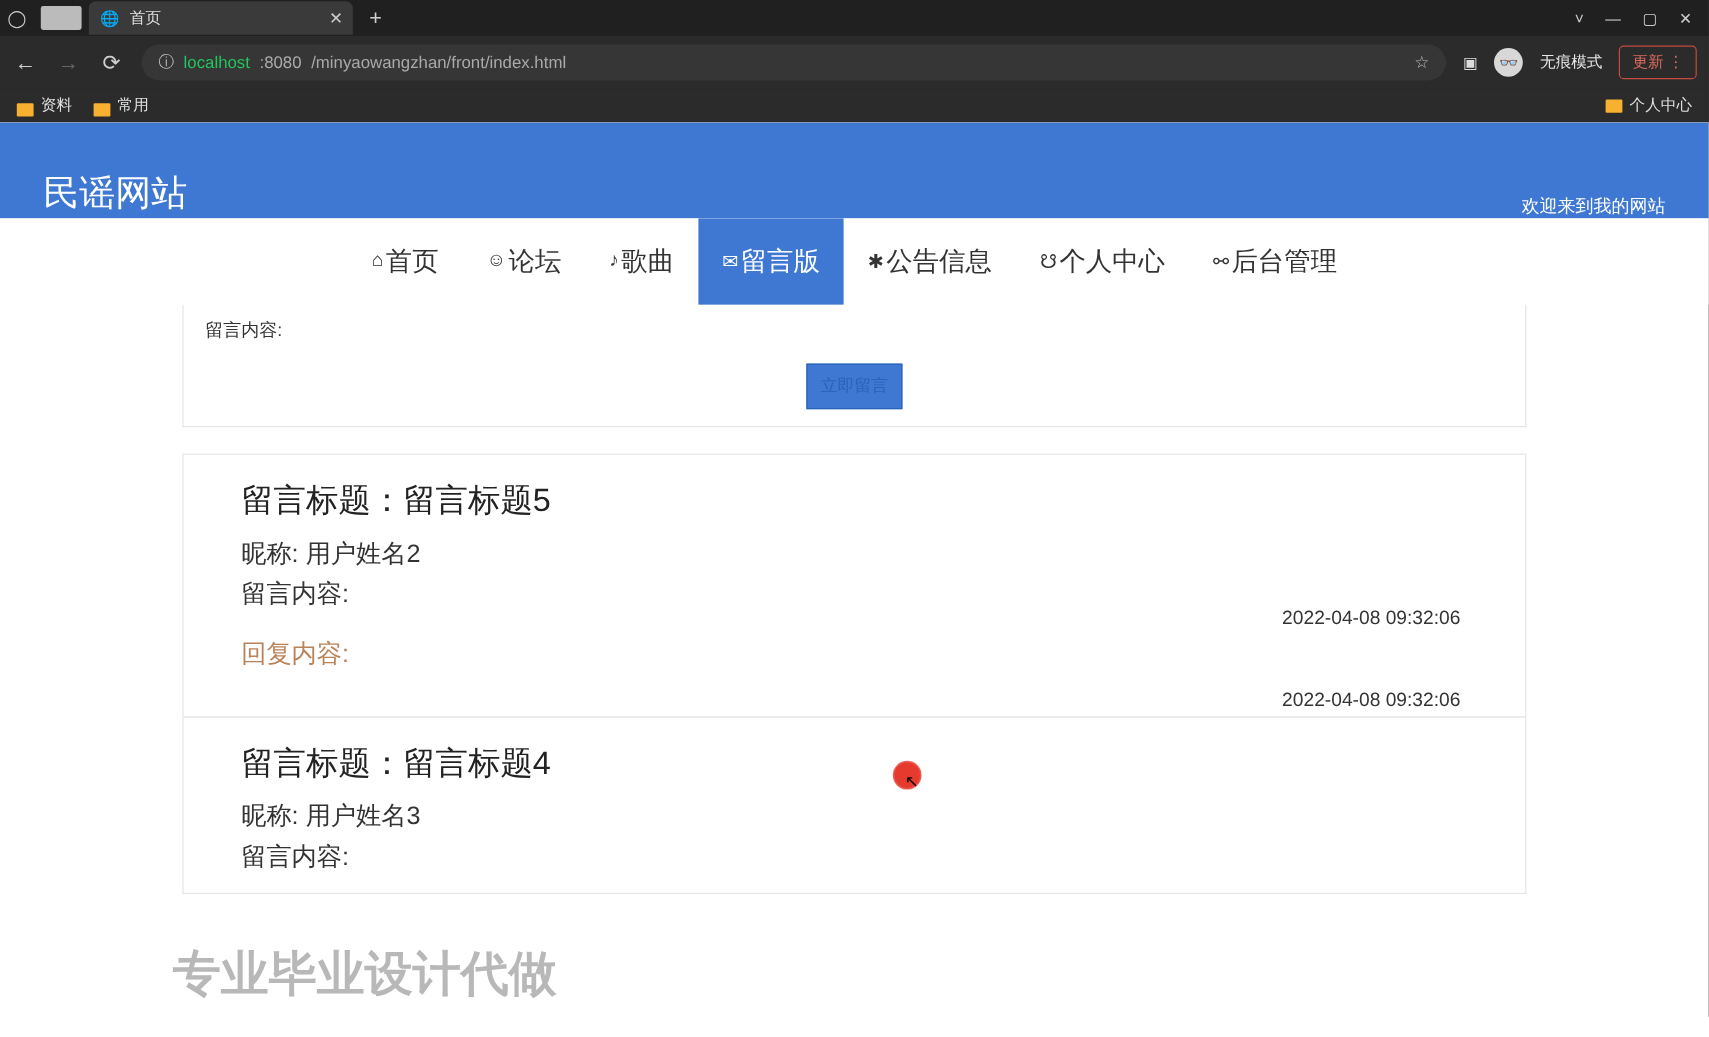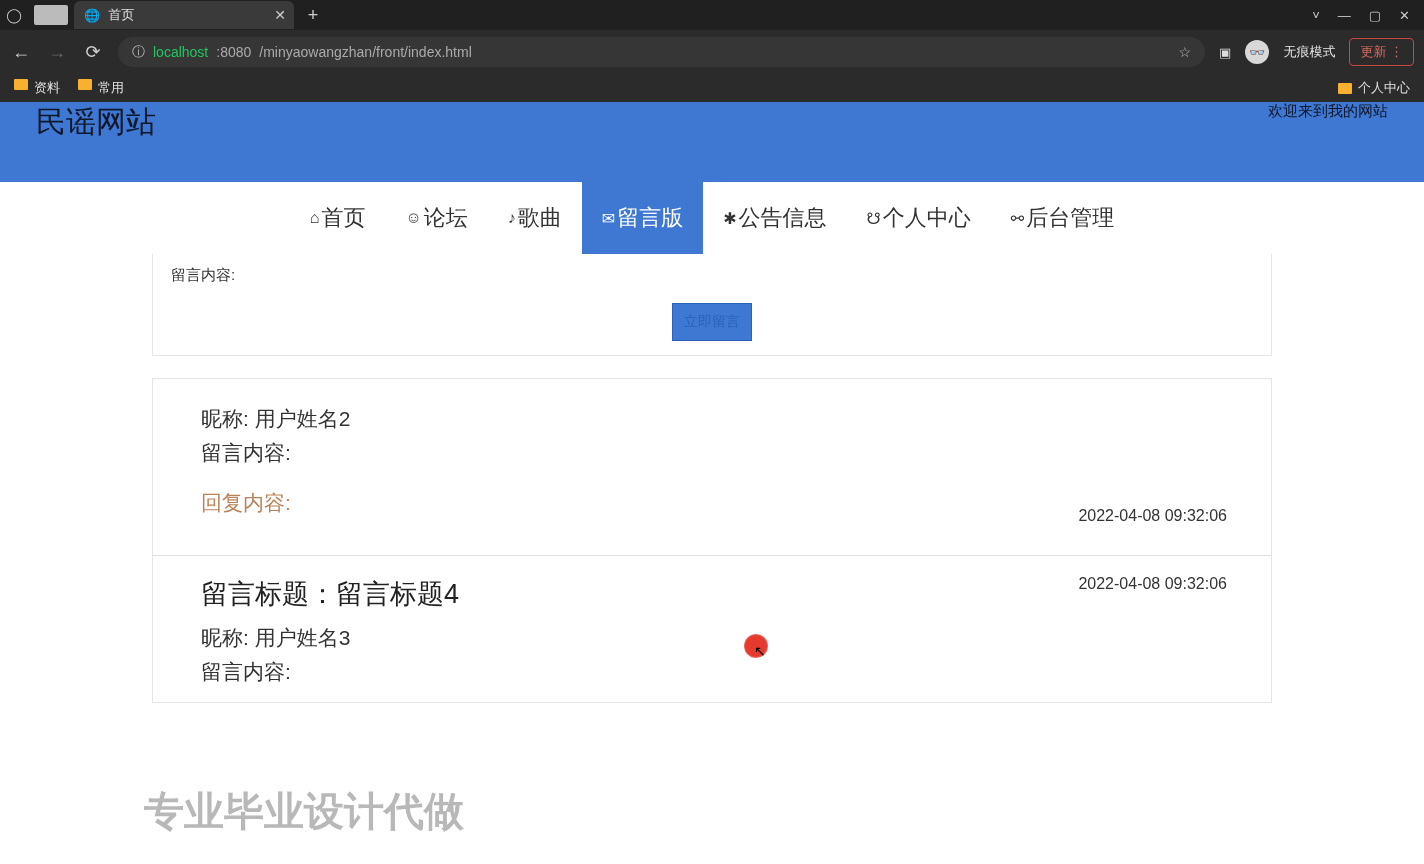--- a/index.html
+++ b/index.html
@@ -20,28 +20,28 @@
 .url-field { flex: 1; height: 30px; background: #363636; border-radius: 15px; display: flex; align-items: center; padding: 0 14px; color: #e0e0e0; font-size: 14px; gap: 8px; }
 .url-field .info { color: #bbb; font-size: 13px; }
 .url-field .host { color: #22c55e; }
 .url-field .path { color: #aaa; }
 .star { color: #bbb; }
 .toolbar-right { display: flex; align-items: center; gap: 14px; color: #e8e8e8; font-size: 13px; }
 .incognito-icon { width: 24px; height: 24px; background: #d8d8d8; border-radius: 50%; display: flex; align-items: center; justify-content: center; color: #2b2b2b; }
 .update-btn { border: 1px solid #c54b3e; color: #d86a5e; padding: 4px 10px; border-radius: 4px; font-size: 13px; cursor: pointer; }
 
 .bookmark-bar { height: 28px; background: #2b2b2b; display: flex; align-items: center; padding: 0 14px; gap: 18px; color: #e0e0e0; font-size: 13px; }
-.bm-item { display: flex; align-items: flex-start; gap: 6px; cursor: pointer; }
+.bm-item { display: flex; align-items: flex-end; gap: 6px; cursor: pointer; }
 .bm-folder { width: 14px; height: 11px; background: #f7b030; border-radius: 1px; }
 .bm-other { margin-left: auto; display: flex; align-items: center; gap: 6px; }
 
 
 .viewport { width: 100%; height: calc(864px - 30px - 44px - 28px); overflow: hidden; background: #fff; position: relative; }
 
-.site-header { height: 80px; background: #3e78d2; color: #0f172a; display: flex; align-items: flex-start; padding: 0 36px; justify-content: space-between; }
+.site-header { height: 80px; background: #3e78d2; color: #ffffff; display: flex; align-items: flex-end; padding: 0 36px; justify-content: space-between; }
 .site-title { font-size: 30px; font-weight: normal; }
 .site-welcome { font-size: 15px; }
 
 .nav-row { background: #fff; display: flex; justify-content: center; height: 72px; }
 .nav-item { display: flex; align-items: center; padding: 0 20px; height: 72px; color: #333; font-size: 22px; gap: 2px; cursor: pointer; }
 .nav-item .ni-icon { font-size: 16px; }
 .nav-item.active { background: #3e78d2; color: #fff; }
 
 .content-area { padding: 0; position: relative; }
 .card-form { width: 1120px; margin: 0 auto; border: 1px solid #e5e5e5; border-top: none; padding: 10px 14px 14px 14px; background: #fff; }
@@ -50,21 +50,21 @@
 .msg-textarea::placeholder { color: #bbb; }
 .btn-row { display: flex; justify-content: center; margin-top: 18px; }
 .submit-btn { width: 80px; height: 38px; background: #3e78d2; border: 1px solid #2c62b8; color: #2c62b8; font-size: 14px; cursor: pointer; }
 
 .card-list { width: 1120px; margin: 22px auto 0 auto; border: 1px solid #e5e5e5; background: #fff; }
 .msg-item { padding: 20px 48px 10px 48px; border-bottom: 1px solid #e0e0e0; position: relative; }
 .msg-title { font-size: 27px; color: #222; margin-bottom: 12px; }
 .msg-line { font-size: 21px; color: #333; margin: 6px 0; }
 .msg-line.indent { margin-left: 18px; }
 .msg-line.orange { color: #b9835a; }
-.msg-time { position: absolute; right: 44px; font-size: 16px; color: #333; }
+.msg-time { position: absolute; right: 54px; font-size: 16px; color: #333; }
 
 .watermark { position: absolute; left: 144px; top: 682px; font-size: 40px; color: #b8b8b8; font-weight: bold; pointer-events: none; }
 
 .cursor-dot { position: absolute; left: 744px; top: 532px; width: 24px; height: 24px; background: radial-gradient(circle, #e63a2e 0%, #e63a2e 60%, rgba(230,58,46,0) 100%); border-radius: 50%; pointer-events: none; }
 .cursor-arrow { position: absolute; left: 754px; top: 541px; font-size: 14px; color: #000; pointer-events: none; }
 </style>
 </head>
 <body>
 
 <div class="browser-chrome">
@@ -162,20 +162,23 @@
     <div class="card-form">
       <div class="form-label">留言内容:</div>
       <div class="btn-row">
         <button class="submit-btn">立即留言</button>
       </div>
     </div>
 
     <div class="card-list">
 
       <div class="msg-item">
+        <div class="msg-title">
+          <span>留言标题：</span><span>留言标题5</span>
+        </div>
         <div class="msg-line">
           <span>昵称:</span> <span>用户姓名2</span>
         </div>
         <div class="msg-line">留言内容:</div>
         <div class="msg-time" style="top:128px">2022-04-08 09:32:06</div>
         <div class="msg-line orange" style="margin-top:22px">回复内容:</div>
         <div class="msg-time" style="top:196px">2022-04-08 09:32:06</div>
         <div style="height:22px"></div>
       </div>
 

